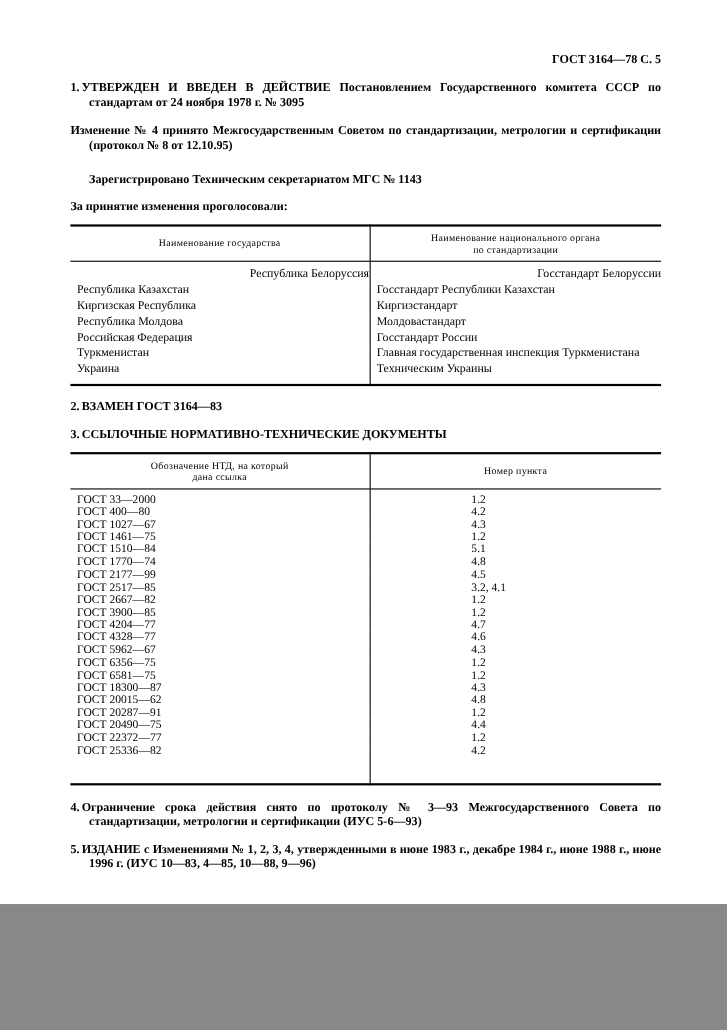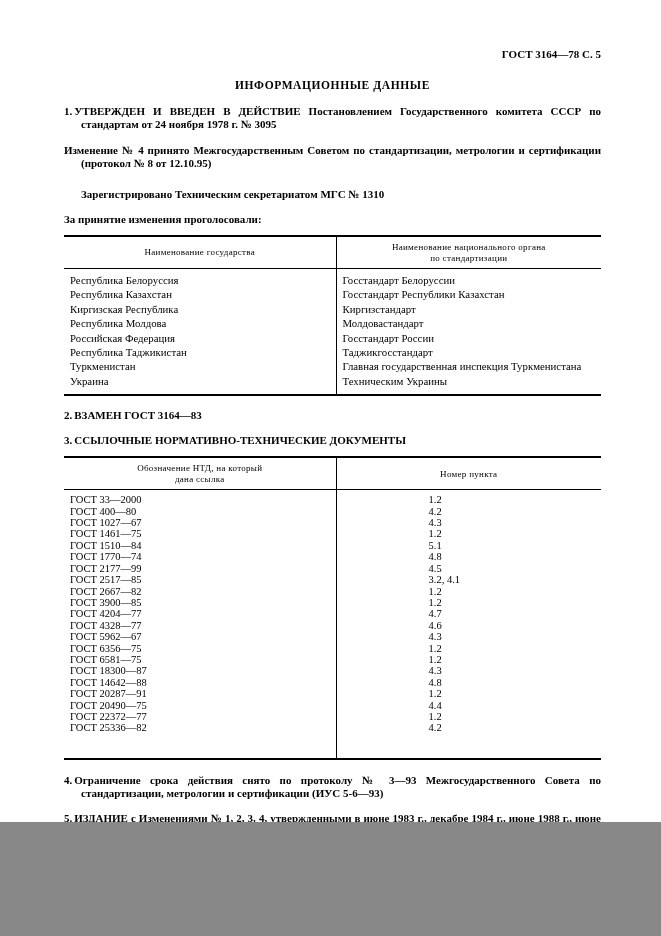--- a/index.html
+++ b/index.html
@@ -33,45 +33,44 @@
     width:100%; border-collapse:collapse; table-layout:fixed;
     border-top:2px solid #000; border-bottom:2px solid #000;
     margin-top:9px;
   }
   th { font-weight:normal; font-size:9px; line-height:10.5px; letter-spacing:0.3px;
        text-align:center; vertical-align:middle; border-bottom:1px solid #000; padding:5px 4px; }
   th:first-child, table td:first-child { width:272px; border-right:1px solid #000; }
   .blk { display:block; }
 
   .vote-table td { font-size:10.8px; line-height:14.4px; vertical-align:top; padding-left:6px; }
-  .vote-table tbody tr:first-child td { padding-top:4px; }
+  .vote-table tbody tr:first-child td { padding-top:4px;text-align:right; }
   .vote-table tbody tr:last-child td  { padding-bottom:6px; }
 
   .ref-table td { font-size:10.5px; line-height:11.4px; vertical-align:top; padding-left:6px; }
   .ref-table td:last-child { padding-left:92px; }
   .ref-table tbody tr:first-child td { padding-top:4px; }
   .ref-table tbody tr:last-child td  { padding-bottom:24px; }
 
   .page-number { margin-top:42px; text-align:center; font-size:11px; }
 </style>
 </head>
 <body>
 
 <div class="page">
   <div class="content">
 
     <div class="doc-ref">ГОСТ 3164—78 С. 5</div>
 
-    <div class="title">ИНФОРМАЦИОННЫЕ ДАННЫЕ</div>
 
     <p class="hang bold mt-item1"><span class="num">1.</span><span>УТВЕРЖДЕН И ВВЕДЕН В ДЕЙСТВИЕ Постановлением Государственного комитета СССР по стандартам от 24 ноября 1978 г. № 3095</span></p>
 
     <p class="hang bold mt-amend">Изменение № 4 принято Межгосударственным Советом по стандартизации, метрологии и сертификации (протокол № 8 от 12.10.95)</p>
 
-    <p class="indented bold mt-reg">Зарегистрировано Техническим секретариатом МГС № 1310</p>
+    <p class="indented bold mt-reg">Зарегистрировано Техническим секретариатом МГС № 1143</p>
 
     <p class="bold mt-vote">За принятие изменения проголосовали:</p>
 
     <table class="vote-table">
       <thead>
         <tr>
           <th>Наименование государства</th>
           <th>
               <span class="blk">Наименование национального органа</span>
               <span class="blk">по стандартизации</span>
@@ -93,24 +92,20 @@
           </tr>
           <tr>
             <td>Республика Молдова</td>
             <td>Молдовастандарт</td>
           </tr>
           <tr>
             <td>Российская Федерация</td>
             <td>Госстандарт России</td>
           </tr>
           <tr>
-            <td>Республика Таджикистан</td>
-            <td>Таджикгосстандарт</td>
-          </tr>
-          <tr>
             <td>Туркменистан</td>
             <td>Главная государственная инспекция Туркменистана</td>
           </tr>
           <tr>
             <td>Украина</td>
             <td>Техническим Украины</td>
           </tr>
         </tbody>
     </table>
 
@@ -187,21 +182,21 @@
           </tr>
           <tr>
             <td>ГОСТ 6581—75</td>
             <td>1.2</td>
           </tr>
           <tr>
             <td>ГОСТ 18300—87</td>
             <td>4.3</td>
           </tr>
           <tr>
-            <td>ГОСТ 14642—88</td>
+            <td>ГОСТ 20015—62</td>
             <td>4.8</td>
           </tr>
           <tr>
             <td>ГОСТ 20287—91</td>
             <td>1.2</td>
           </tr>
           <tr>
             <td>ГОСТ 20490—75</td>
             <td>4.4</td>
           </tr>

